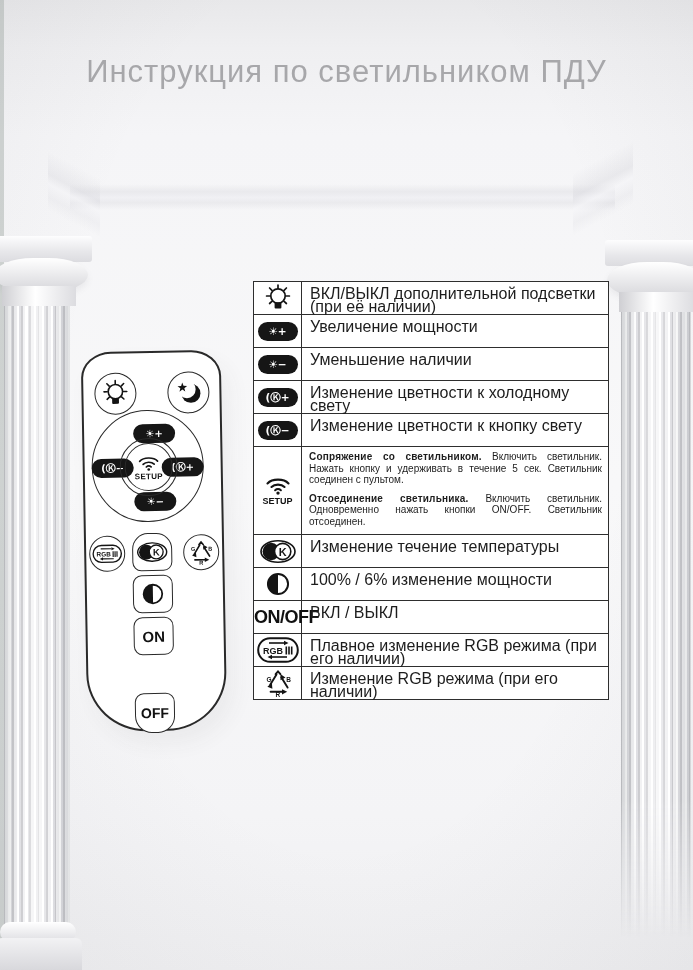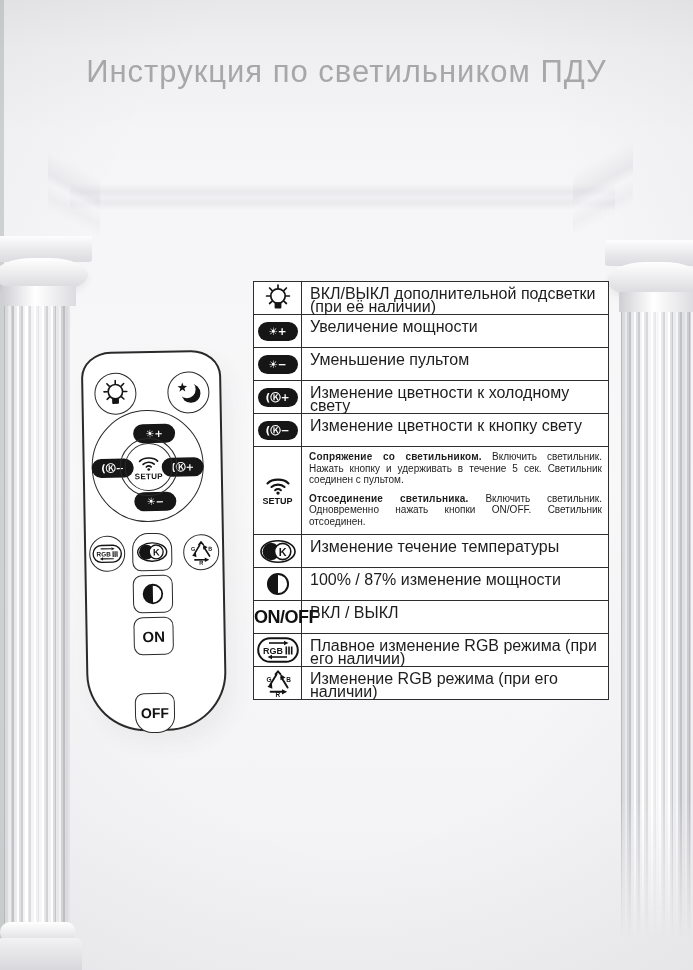--- a/index.html
+++ b/index.html
@@ -275,21 +275,21 @@
       <td class="icon-cell">
         <div class="pill tbl-pill">☀+</div>
       </td>
       <td class="fn-cell">Увеличение мощности</td>
     </tr>
 
     <tr class="row-std">
       <td class="icon-cell">
         <div class="pill tbl-pill">☀−</div>
       </td>
-      <td class="fn-cell">Уменьшение пультом</td>
+      <td class="fn-cell">Уменьшение наличии</td>
     </tr>
 
     <tr class="row-std">
       <td class="icon-cell">
         <div class="pill tbl-pill">(Ⓚ+</div>
       </td>
       <td class="fn-cell">Изменение цветности к холодному свету</td>
     </tr>
 
     <tr class="row-std">
@@ -337,21 +337,21 @@
 
     <tr class="row-std">
       <td class="icon-cell">
         <span>
           <svg width="26" height="26" viewBox="0 0 24 24">
             <circle cx="12" cy="12" r="9.3" fill="#ffffff" stroke="#141414" stroke-width="1.8"></circle>
             <path d="M12 2.7 A9.3 9.3 0 0 0 12 21.3 Z" fill="#141414"></path>
           </svg>
         </span>
       </td>
-      <td class="fn-cell">100% / 87% изменение мощности</td>
+      <td class="fn-cell">100% / 6% изменение мощности</td>
     </tr>
 
     <tr class="row-std">
       <td class="icon-cell">
         <span class="onoff-label">ON/OFF</span>
       </td>
       <td class="fn-cell">ВКЛ / ВЫКЛ</td>
     </tr>
 
     <tr class="row-std">

